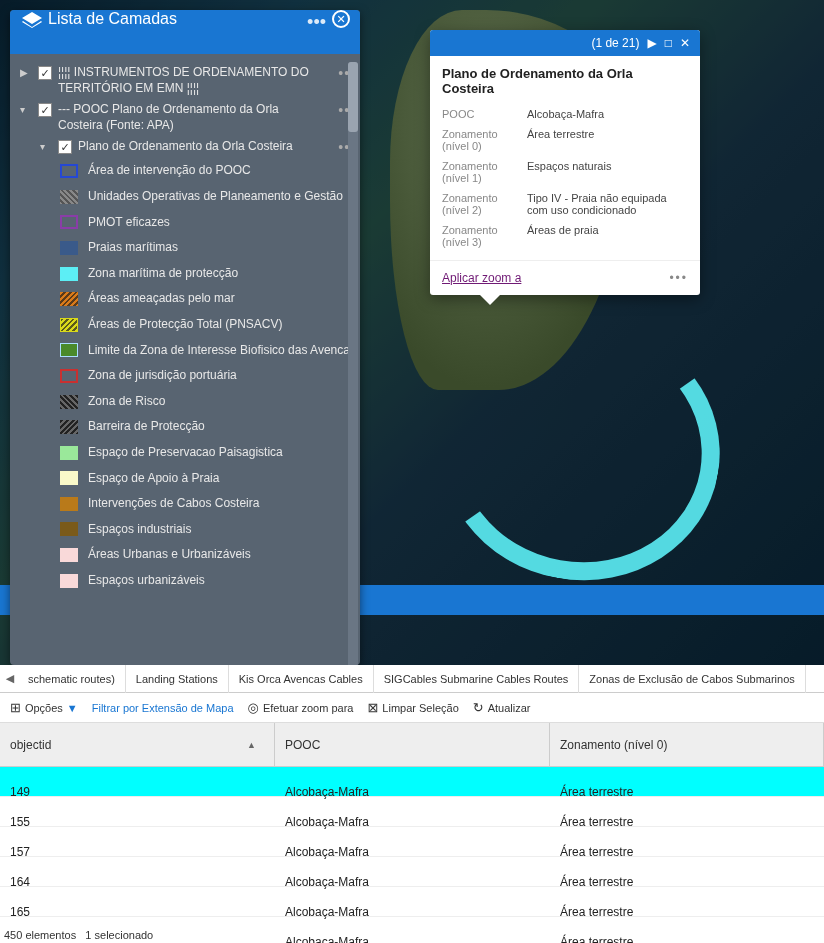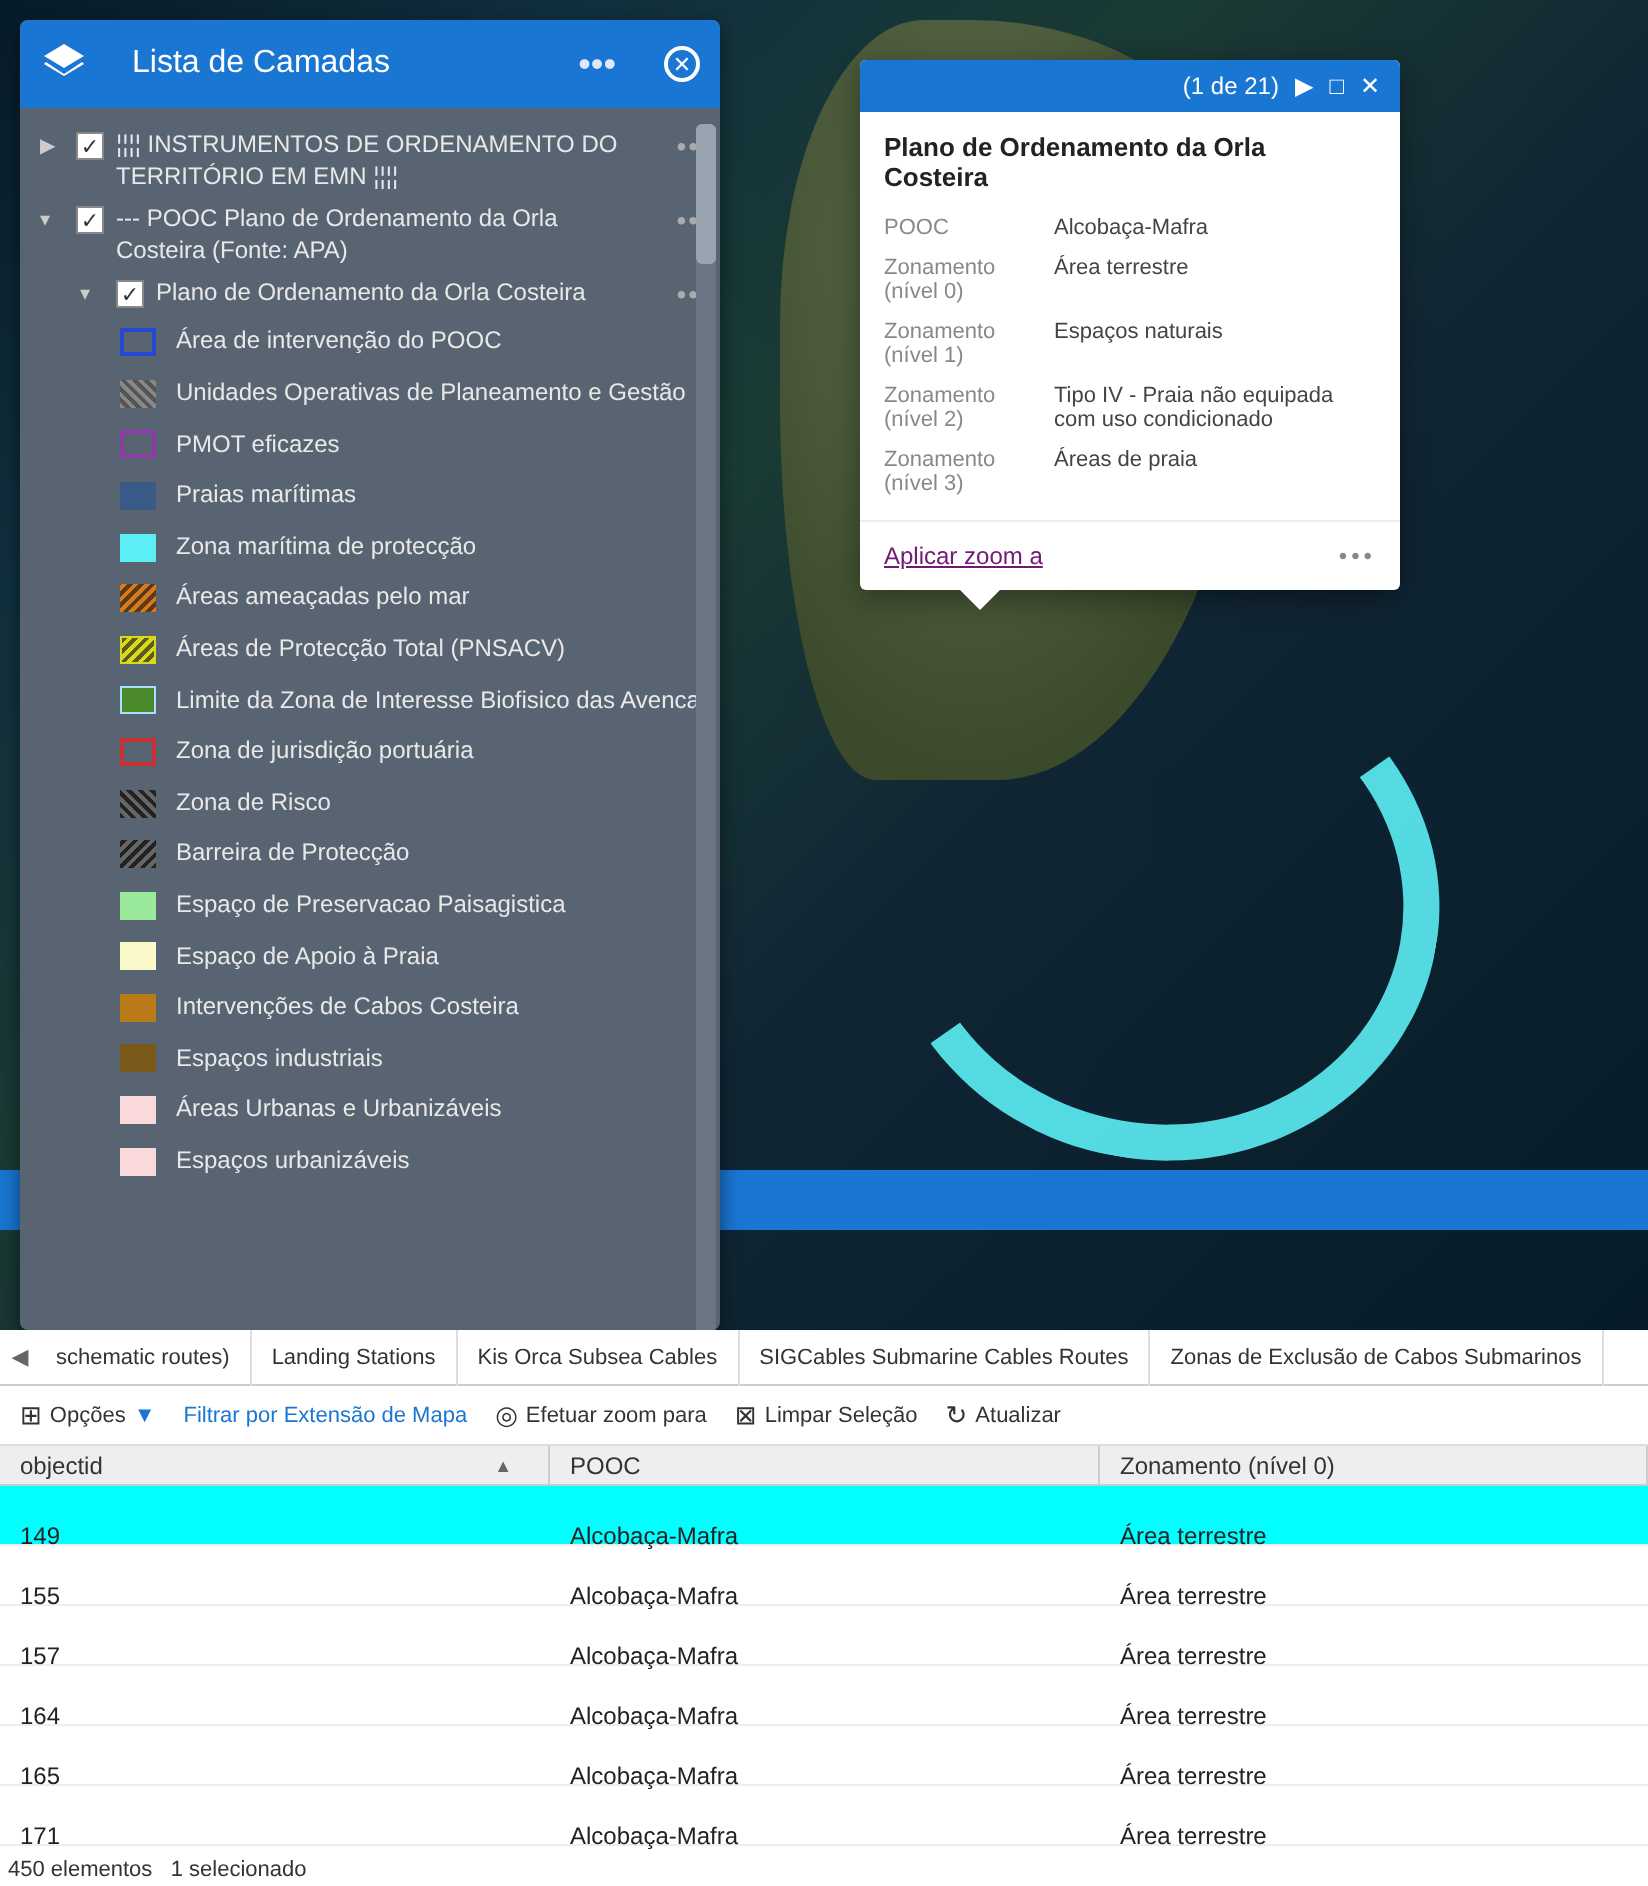--- a/index.html
+++ b/index.html
@@ -21,22 +21,22 @@
   border: 18px solid #5ceef5; border-top-color: transparent; border-left-color: transparent;
   border-radius: 50%; transform: rotate(10deg); opacity: 0.9;
 }
 .blue-strip { position: absolute; top: 585px; left: 0; width: 824px; height: 30px; background: #1976d2; }
 
 
 .layer-panel { position: absolute; top: 10px; left: 10px; width: 350px; height: 655px;
   background: #586471; border-radius: 4px; box-shadow: 0 3px 10px rgba(0,0,0,0.5);
   display: flex; flex-direction: column; overflow: hidden;
 }
-.layer-header { background: #1976d2; color: #fff; height: 44px; display: flex; align-items: center;
-  padding: 0 10px; gap: 22px;
+.layer-header { background: #1976d2; color: #fff; height: 44px; display: flex; 
+  padding: 0 10px; gap: 4px;
 }
 .layers-icon { width: 24px; height: 24px; }
 .layer-title { font-size: 16px; flex: 1; font-weight: normal; }
 .layer-hdr-btn { color: #fff; opacity: 0.85; cursor: pointer; font-size: 18px; padding: 2px; }
 .layer-close { width: 18px; height: 18px; border: 2px solid #fff; border-radius: 50%;
   display: flex; align-items: center; justify-content: center; font-size: 11px; cursor: pointer; }
 
 .layer-body { flex: 1; overflow: hidden; position: relative; padding: 8px 4px 8px 8px; color: #e8e8e8; font-size: 12px; }
 .scrollbar-track { position: absolute; right: 2px; top: 8px; width: 10px; height: 640px;
   background: #6a7684; border-radius: 3px; }
@@ -99,21 +99,21 @@
 .tabs-row { display: flex; align-items: center; border-bottom: 1px solid #ccc; height: 28px; background: #fff; padding: 0 2px; }
 .tab-nav { width: 16px; text-align: center; color: #666; cursor: pointer; font-size: 11px; }
 .tab { padding: 0 10px; height: 28px; display: flex; align-items: center; border-right: 1px solid #ddd;
   color: #333; cursor: pointer; white-space: nowrap; font-size: 11px; }
 .toolbar { display: flex; align-items: center; height: 30px; padding: 0 10px; gap: 14px; border-bottom: 1px solid #ddd;
   color: #333; font-size: 11px; }
 .tb-item { display: flex; align-items: center; gap: 4px; cursor: pointer; }
 .tb-link { color: #1976d2; }
 .tb-icon { font-size: 13px; }
 
-.grid-header { display: flex; background: #eee; border-bottom: 1px solid #ccc; height: 20px; }
+.grid-header { display: flex; background: #eee; border-bottom: 1px solid #ccc; height: 44px; }
 .grid-header > div { padding: 5px 10px; border-right: 1px solid #ccc; font-size: 12px; color: #333;
   display: flex; align-items: center; gap: 6px; }
 .col-id { width: 275px; }
 .col-pooc { width: 275px; }
 .col-zon { flex: 1; }
 .sort-arrow { font-size: 9px; color: #666; margin-left: auto; margin-right: 8px;}
 
 .grid-body { }
 .grid-row { display: flex; height: 30px; border-bottom: 1px solid #eee; font-size: 12px; color: #222; }
 .grid-row.sel { background: #00ffff; }
@@ -274,21 +274,21 @@
   </div>
   <div class="popup-tail"></div>
 </div>
 
 <div class="attr-area">
   <div class="tabs-row">
     <span class="tab-nav">◀</span>
     <div id="tabs-container" style="display:flex;overflow:hidden;flex:1;">
         <div class="tab">schematic routes)</div>
         <div class="tab">Landing Stations</div>
-        <div class="tab">Kis Orca Subsea Cables</div>
+        <div class="tab">Kis Orca Avencas Cables</div>
         <div class="tab">SIGCables Submarine Cables Routes</div>
         <div class="tab">Zonas de Exclusão de Cabos Submarinos</div>
       </div>
   </div>
   <div class="toolbar">
     <span class="tb-item">
       <span class="tb-icon">⊞</span>
       <span>Opções</span>
       <span style="color:#1976d2;">▼</span>
     </span>

